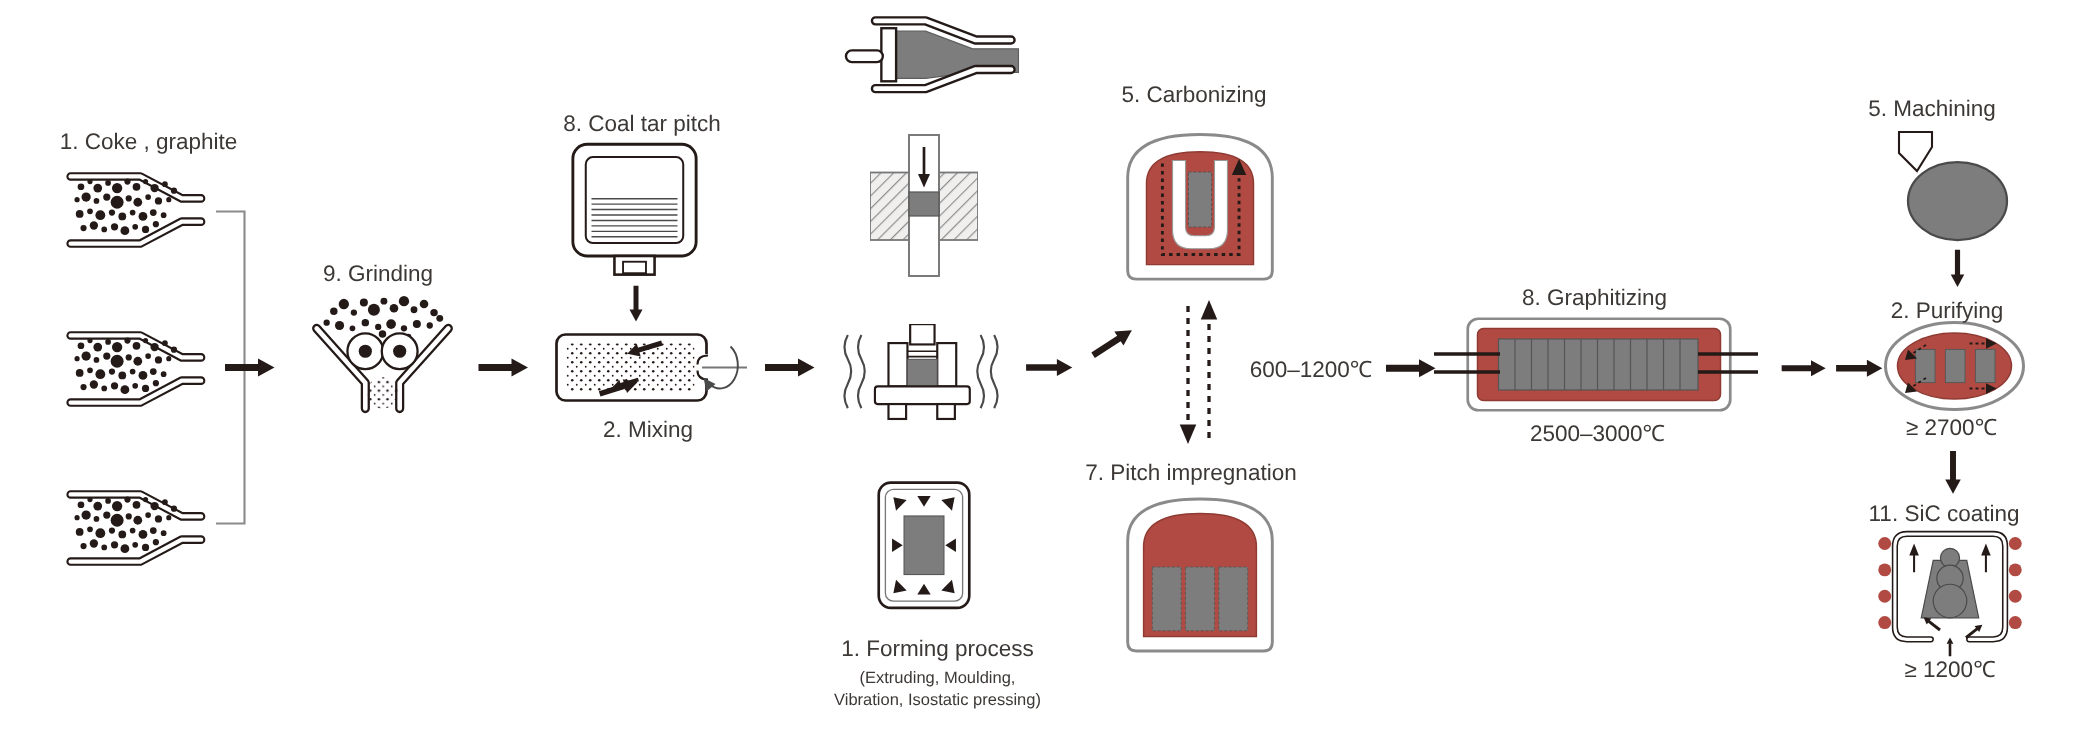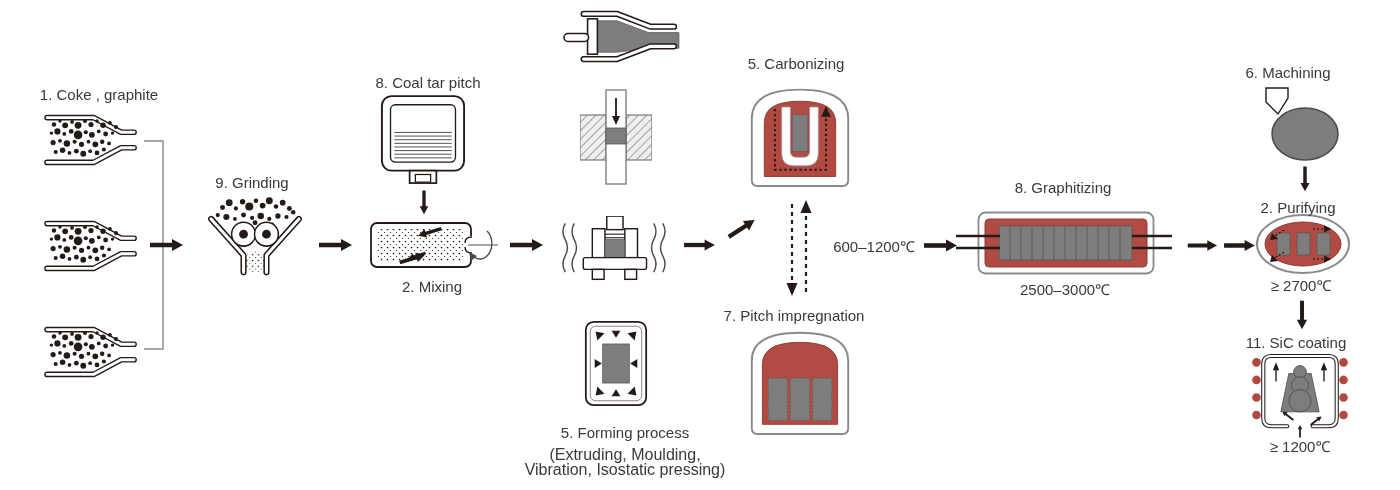--- a/index.html
+++ b/index.html
@@ -1,21 +1,21 @@
 <!DOCTYPE html>
 <html><head>
 <meta charset="utf-8">
 <style>
   html,body{margin:0;padding:0;background:#fff;}
   #canvas{position:relative;width:1400px;height:490px;background:#fff;overflow:hidden;
           font-family:"Liberation Sans",sans-serif;}
   #art{position:absolute;left:0;top:0;}
   .lbl{position:absolute;transform:translateX(-50%);white-space:nowrap;
        font-size:15px;line-height:1.15;color:#3c3836;}
-  .sub{font-size:16px;}
+  .sub{font-size:11px;}
   .to{stroke:#241a17;fill:none;stroke-linecap:round;stroke-linejoin:round;}
   .ti{stroke:#ffffff;fill:none;stroke-linecap:round;stroke-linejoin:round;}
   .ink{color:#241a17;}
   svg{color:#241a17;}
 </style>
 </head>
 <body>
 
 <div id="canvas">
 
@@ -355,27 +355,27 @@
     </g>
   </g>
 
   <use href="#sic" x="1252" y="348" width="96" height="91"></use>
 </svg>
 
 <div class="lbl" style="left:99px;top:86px">1. Coke , graphite</div>
 <div class="lbl" style="left:252px;top:174px">9. Grinding</div>
 <div class="lbl" style="left:428px;top:74px">8. Coal tar pitch</div>
 <div class="lbl" style="left:432px;top:278px">2. Mixing</div>
-<div class="lbl" style="left:625px;top:424px">5. Forming process</div>
+<div class="lbl" style="left:625px;top:424px">1. Forming process</div>
 <div class="lbl sub" style="left:625px;top:446px">(Extruding, Moulding,</div>
 <div class="lbl sub" style="left:625px;top:461px">Vibration, Isostatic pressing)</div>
 <div class="lbl" style="left:796px;top:55px">5. Carbonizing</div>
 <div class="lbl" style="left:794px;top:307px">7. Pitch impregnation</div>
 <div class="lbl" style="left:874px;top:238px">600–1200℃</div>
-<div class="lbl" style="left:1063px;top:179px">8. Graphitizing</div>
+<div class="lbl" style="left:1063px;top:190px">8. Graphitizing</div>
 <div class="lbl" style="left:1065px;top:281px">2500–3000℃</div>
-<div class="lbl" style="left:1288px;top:64px">6. Machining</div>
+<div class="lbl" style="left:1288px;top:64px">5. Machining</div>
 <div class="lbl" style="left:1298px;top:199px">2. Purifying</div>
 <div class="lbl" style="left:1301px;top:277px">≥ 2700℃</div>
 <div class="lbl" style="left:1296px;top:334px">11. SiC coating</div>
 <div class="lbl" style="left:1300px;top:438px">≥ 1200℃</div>
 
 </div>
 
 </body></html>

